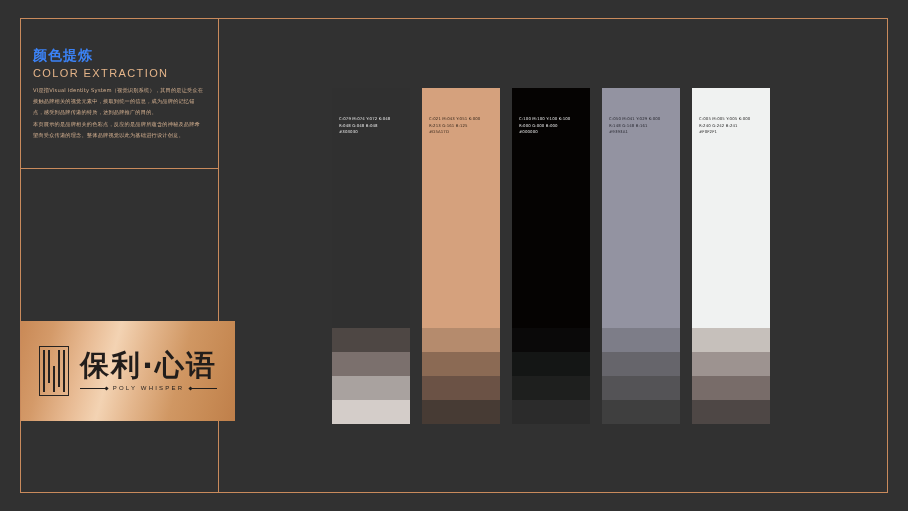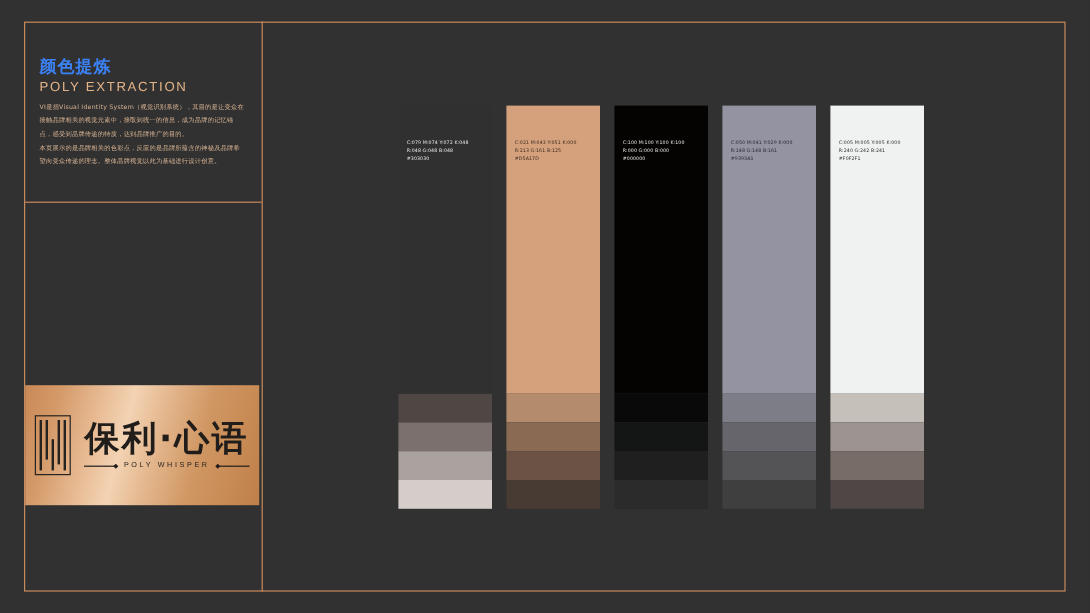--- a/index.html
+++ b/index.html
@@ -42,21 +42,21 @@
   .body-text{
     position:absolute;left:13px;top:68px;width:175px;
     font-size:5.2px;line-height:9.2px;color:#d9b493;
     font-family:"DejaVu Sans",sans-serif;
     letter-spacing:0.2px;
   }
   .body-text p{margin:0 0 2px 0;}
 
   
   .logo-block{
-    position:absolute;left:1px;top:303px;width:195px;height:100px;
+    position:absolute;left:1px;top:303px;width:214px;height:100px;
     background:linear-gradient(105deg,
        #c98956 0%, #d49a69 14%, #e8bb94 30%, #f3d3b3 42%,
        #e4b78e 55%, #d09763 72%, #c78a54 88%, #bf7f4a 100%);
     overflow:hidden;
   }
   .logo-inner{
     position:absolute;left:0;top:0;right:0;bottom:0;
     display:flex;align-items:center;justify-content:center;
   }
   .emblem{
@@ -117,21 +117,21 @@
 <body>
 
 <div class="page">
 
   <div class="frame"></div>
   <div class="v-divider"></div>
   <div class="h-divider"></div>
 
   <div class="left">
     <div class="title-zh">颜色提炼</div>
-    <div class="title-en">POLY EXTRACTION</div>
+    <div class="title-en">COLOR EXTRACTION</div>
     <div class="body-text">
         <p>VI是指Visual Identity System（视觉识别系统），其目的是让受众在</p>
         <p>接触品牌相关的视觉元素中，接取到统一的信息，成为品牌的记忆锚</p>
         <p>点，感受到品牌传递的特质，达到品牌推广的目的。</p>
         <p>本页展示的是品牌相关的色彩点，反应的是品牌所蕴含的神秘及品牌希</p>
         <p>望向受众传递的理念。整体品牌视觉以此为基础进行设计创意。</p>
       </div>
 
     <div class="logo-block">
       <div class="logo-inner">

